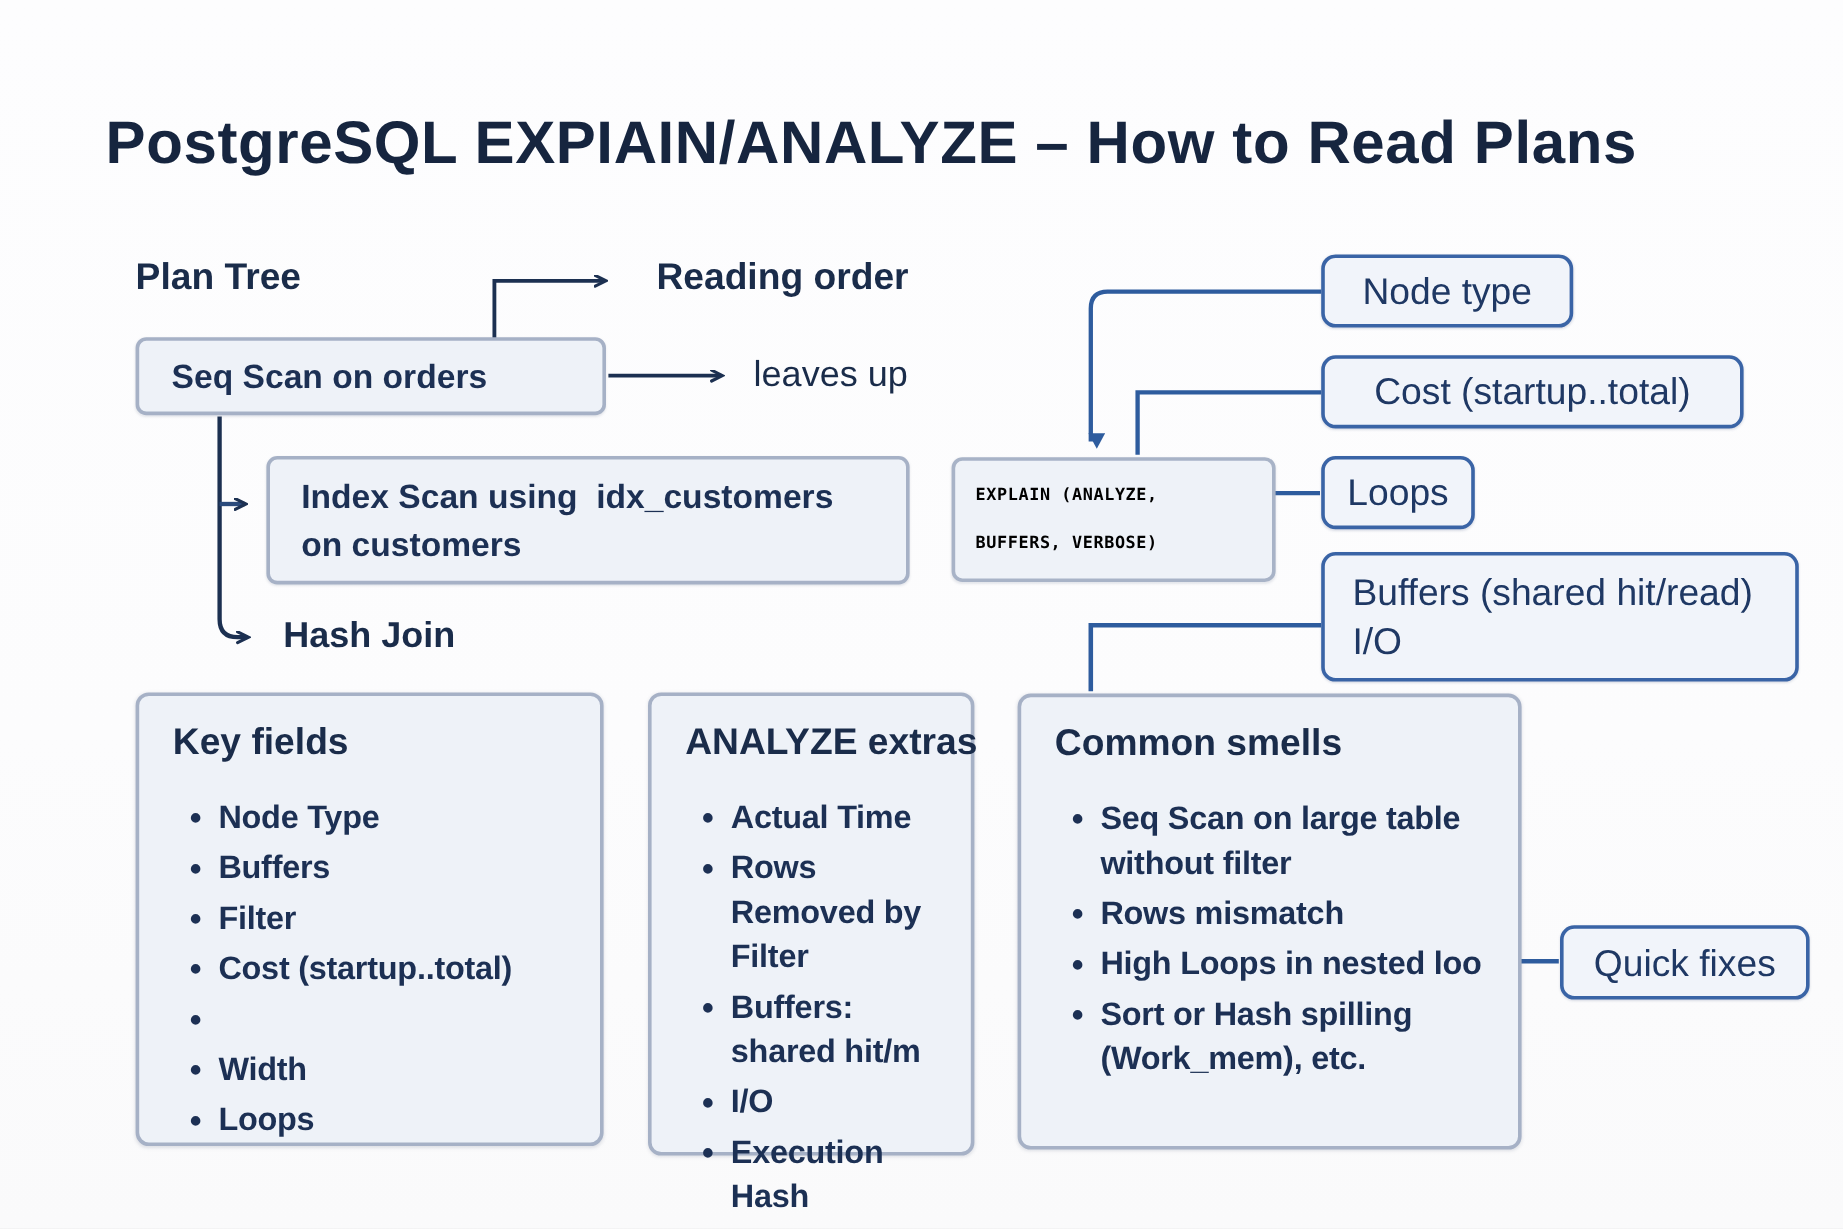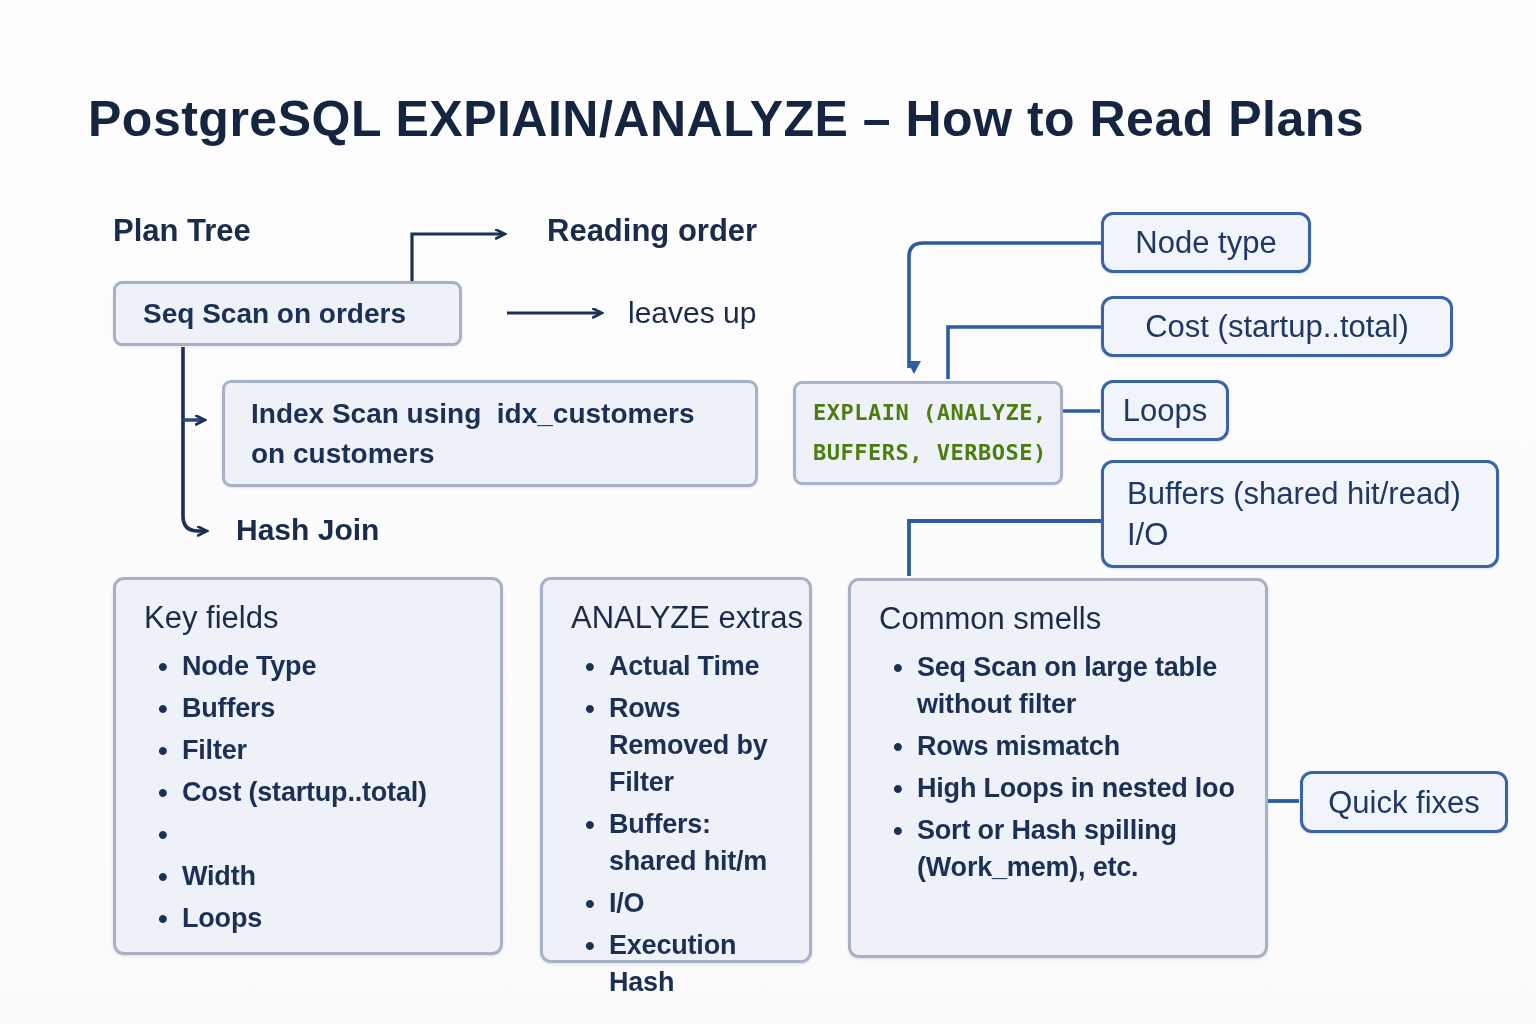--- a/index.html
+++ b/index.html
@@ -34,31 +34,31 @@
   }
   .callout-box .txt{white-space:pre-wrap;line-height:41px;}
 
   
   #explain-box{
     background:#eef2f8;border:3px solid #a8b3c7;border-radius:9px;
     box-sizing:border-box;display:flex;align-items:center;
     box-shadow:0 1px 2px rgba(90,100,130,.15);
   }
   #explain-box .txt{
-    font-family:"DejaVu Sans Mono",monospace;font-weight:700;font-size:22px;
-    line-height:40px;color:#4d7c0f;white-space:pre-wrap;letter-spacing:.5px;
+    font-family:"DejaVu Sans Mono",monospace;font-weight:700;font-size:14px;
+    line-height:40px;color:#000000;white-space:pre-wrap;letter-spacing:.5px;
   }
 
   
   .panel{
     background:#eef2f8;border:3px solid #a6b1c6;border-radius:11px;
     box-sizing:border-box;padding:20px 18px 14px 28px;
     box-shadow:0 1px 3px rgba(90,100,130,.18);
   }
-  .panel-title{font-size:31px;font-weight:400;color:#1a2c4a;margin-bottom:12px;white-space:nowrap;}
+  .panel-title{font-size:31px;font-weight:700;color:#1a2c4a;margin-bottom:27px;white-space:nowrap;}
   .li{display:flex;align-items:flex-start;margin-bottom:5px;}
   .li .dot{font-size:28px;font-weight:700;width:38px;flex:0 0 38px;text-align:center;line-height:37px;color:#1c3054;}
   .li .t{font-size:27px;font-weight:700;line-height:37px;color:#1c3054;white-space:pre-line;letter-spacing:-.2px;}
 </style>
 </head>
 <body>
 
 <div id="canvas">
 
   <svg class="abs" style="left:0;top:0" width="1536" height="1024" viewBox="0 0 1536 1024" fill="none">
@@ -82,21 +82,21 @@
     <path d="M1101,521 L909,521 L909,576" stroke="#2e5c9e" stroke-width="3.8"></path>
     <path d="M1267,801 L1299,801" stroke="#2e5c9e" stroke-width="3.8"></path>
   </svg>
 
   <div id="title" class="abs">PostgreSQL EXPIAIN/ANALYZE – How to Read Plans</div>
 
   <div class="abs small-heading" style="left:113px;top:213px">Plan Tree</div>
   <div class="abs small-heading" style="left:547px;top:213px">Reading order</div>
   <div class="abs plain-label" style="left:628px;top:296px">leaves up</div>
 
-  <div class="abs node-box" style="left:113px;top:281px;width:349px;height:65px;padding-left:27px">
+  <div class="abs node-box" style="left:113px;top:281px;width:392px;height:65px;padding-left:27px">
     <span class="txt">Seq Scan on orders</span>
   </div>
 
   <div class="abs node-box" style="left:222px;top:380px;width:536px;height:107px;padding-left:26px">
     <span class="txt">Index Scan using  idx_customers
 on customers</span>
   </div>
 
   <div class="abs small-heading" style="left:236px;top:513px;font-size:30px">Hash Join</div>
 

